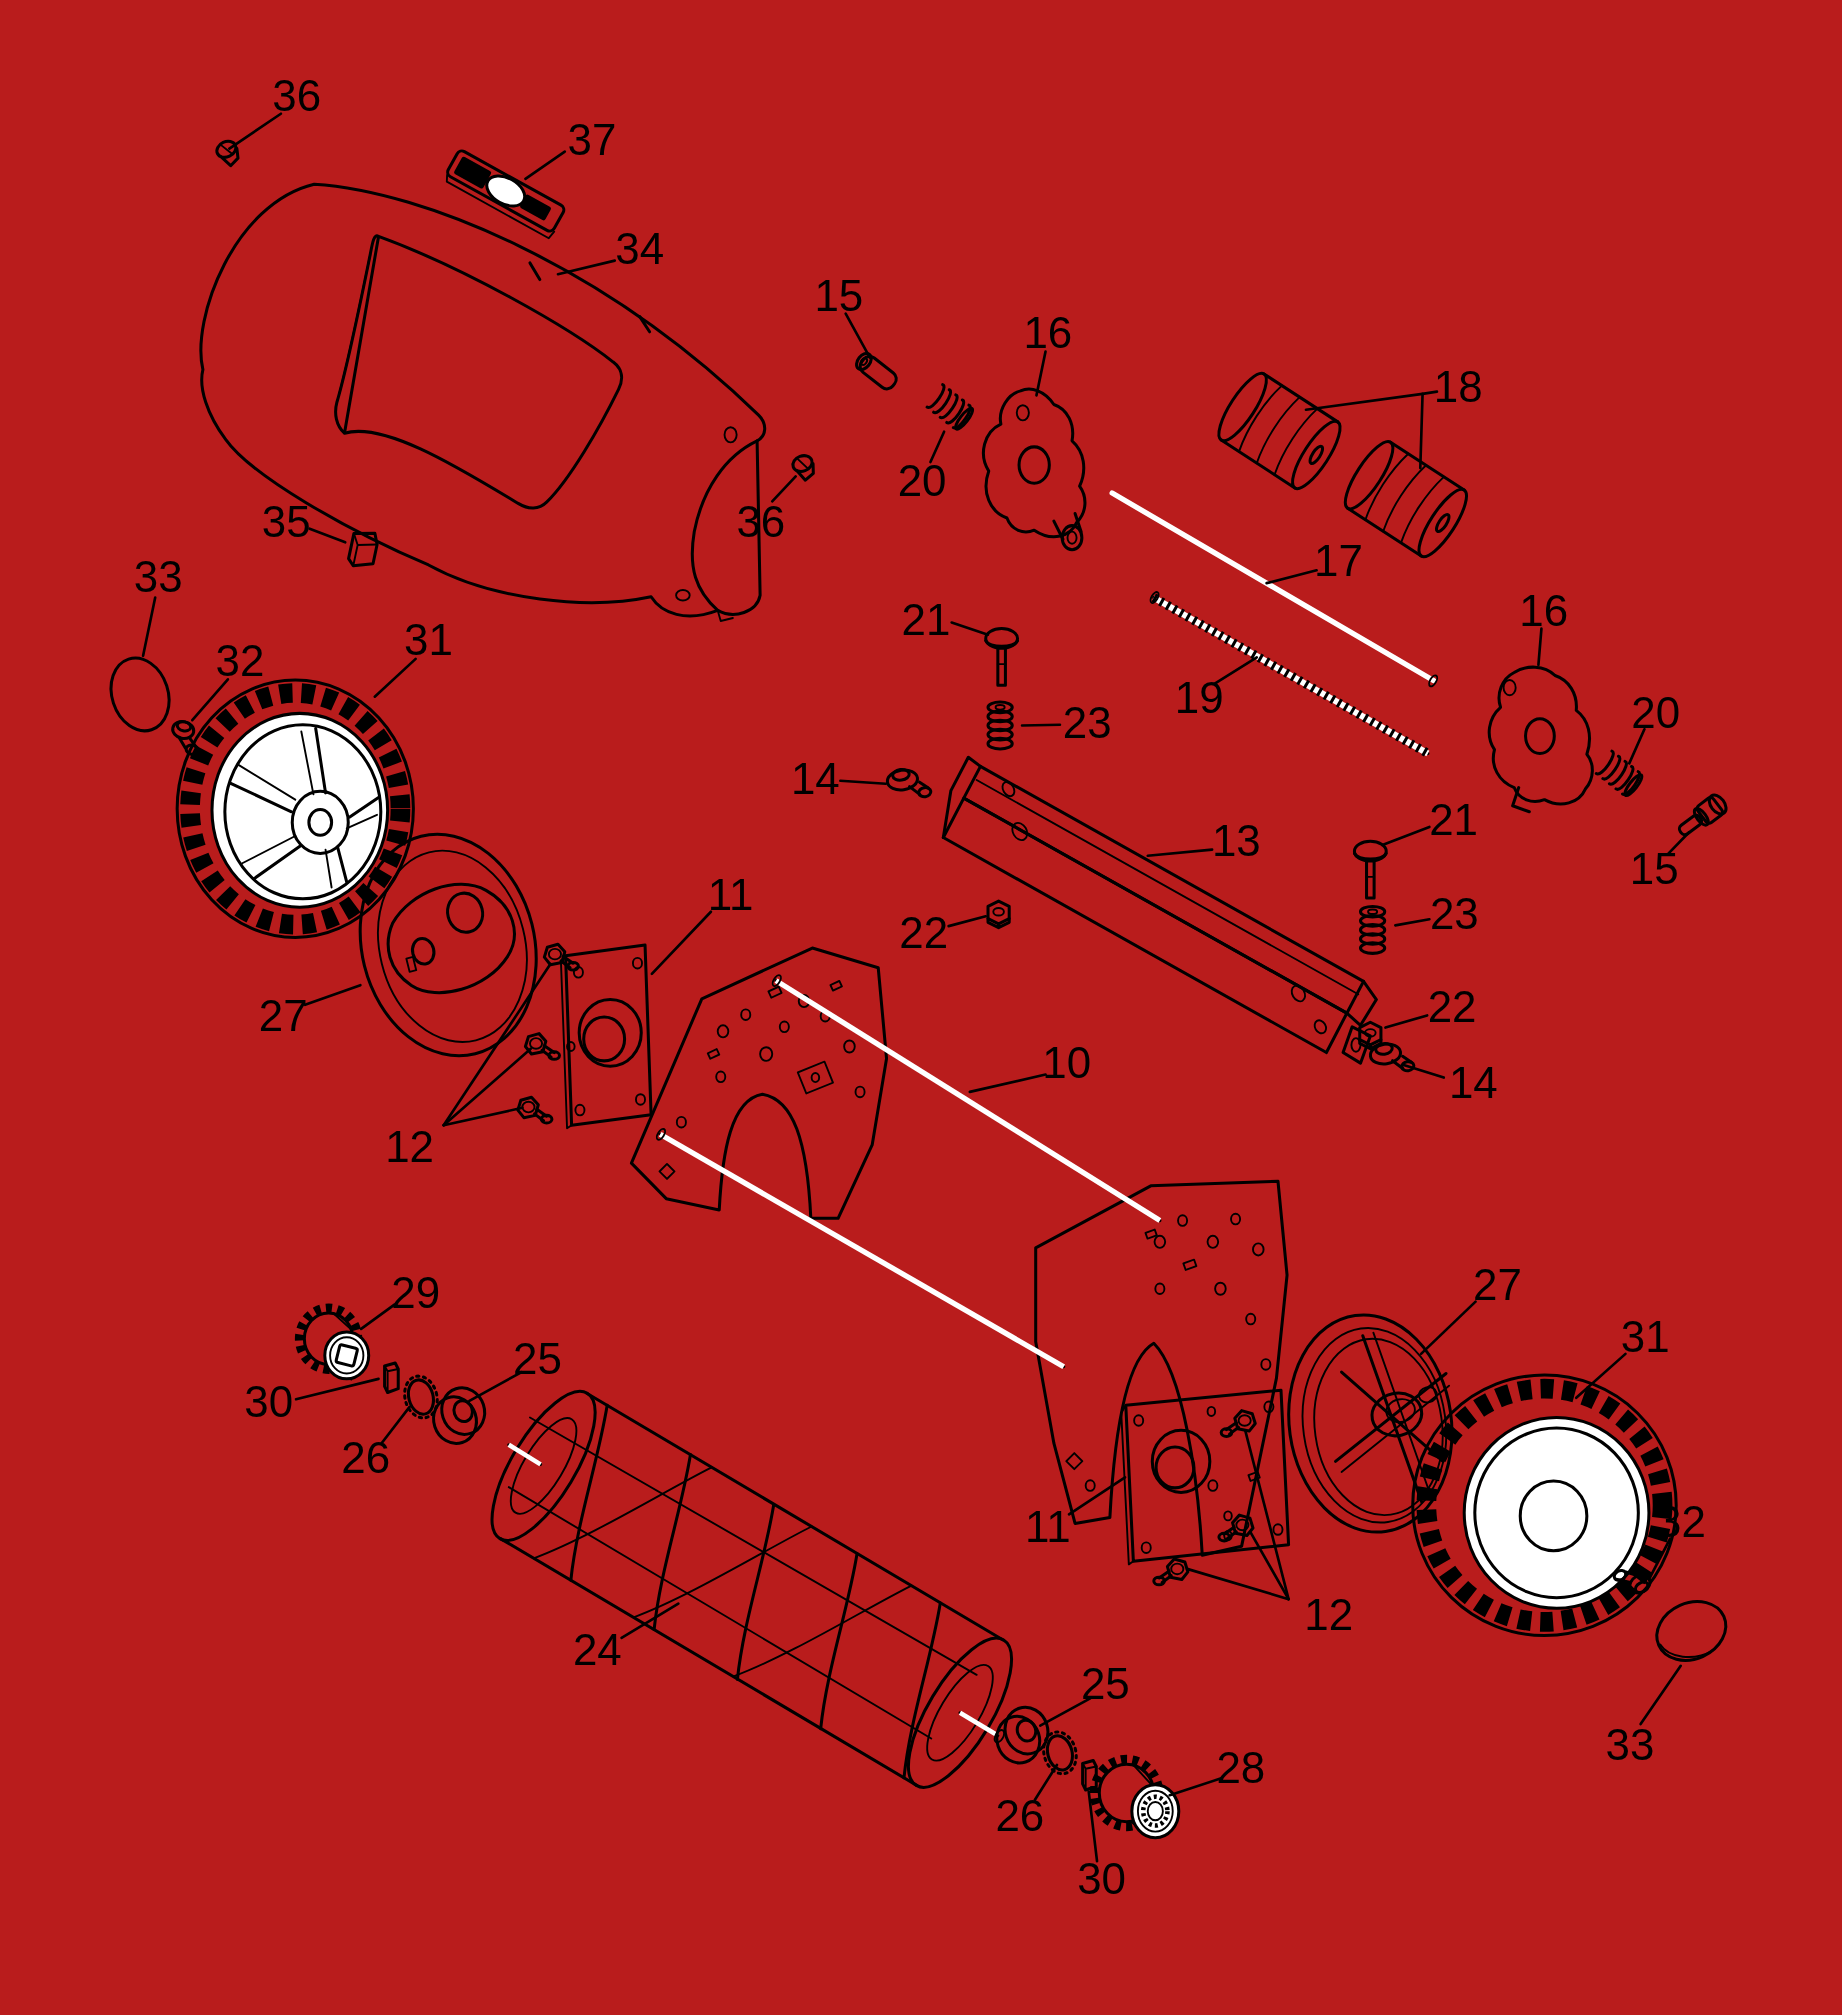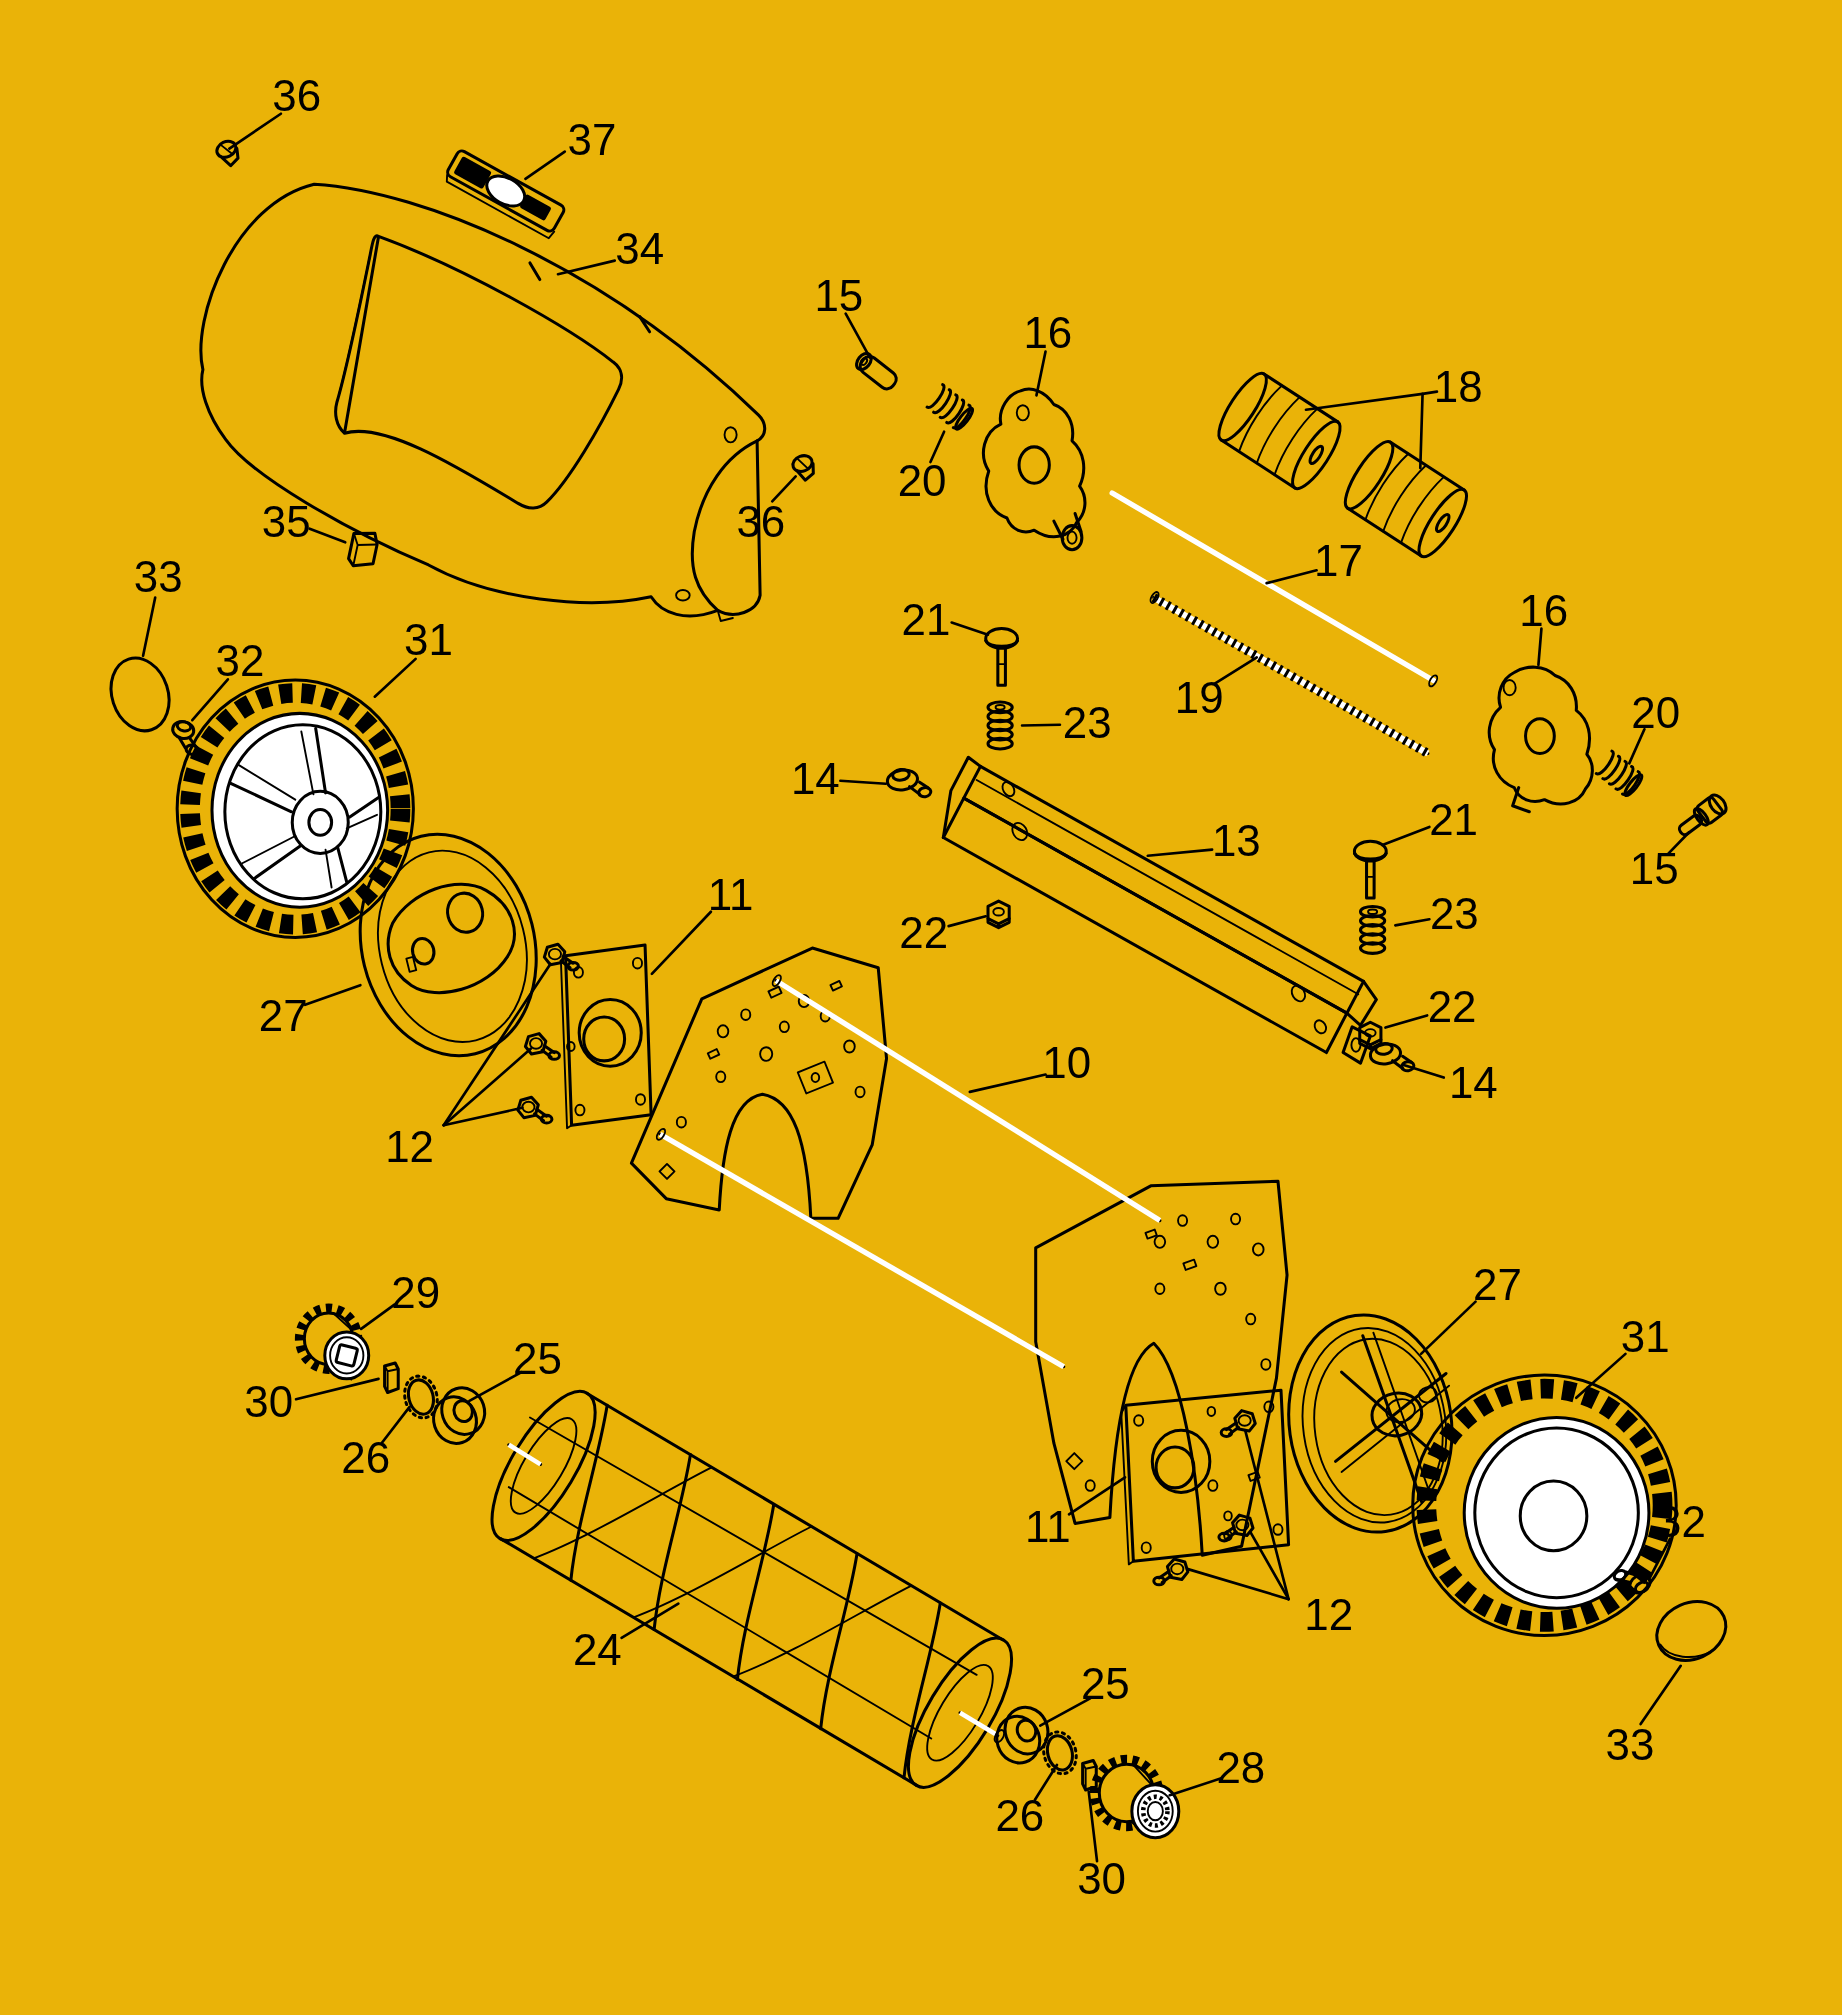--- a/index.html
+++ b/index.html
@@ -1,16 +1,16 @@
 <!DOCTYPE html>
 <html style="font-size:12px"><head>
 <meta charset="utf-8">
 <style>
   html,body{margin:0;padding:0;background:#fff;}
-  .stage{position:relative;width:1842px;height:2015px;background:#eab308;overflow:hidden;}
+  .stage{position:relative;width:1842px;height:2015px;background:#b91c1c;overflow:hidden;}
   svg{position:absolute;left:0;top:0;}
   svg .ln{stroke:#000;fill:none;stroke-width:4;stroke-linecap:round;stroke-linejoin:round;}
   svg .thin{stroke-width:2.5;}
   svg .wfill{fill:#ffffff;}
   svg .solid{fill:#000;stroke:none;}
   svg text.callout{font-family:"Liberation Sans",sans-serif;font-size:58px;fill:#000;text-anchor:middle;}
   svg .leader{stroke:#000;stroke-width:3.5;fill:none;stroke-linecap:round;}
 </style>
 </head>
 <body>

